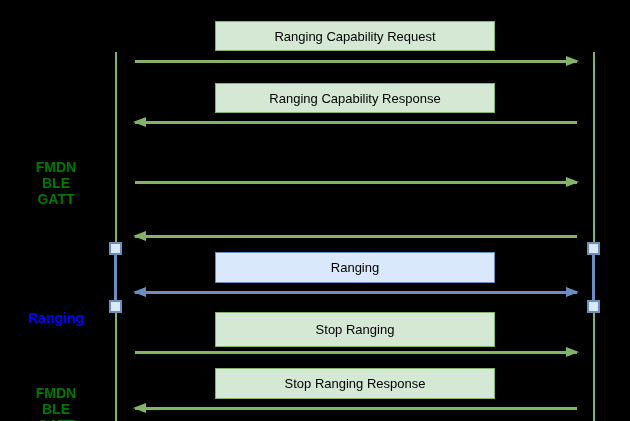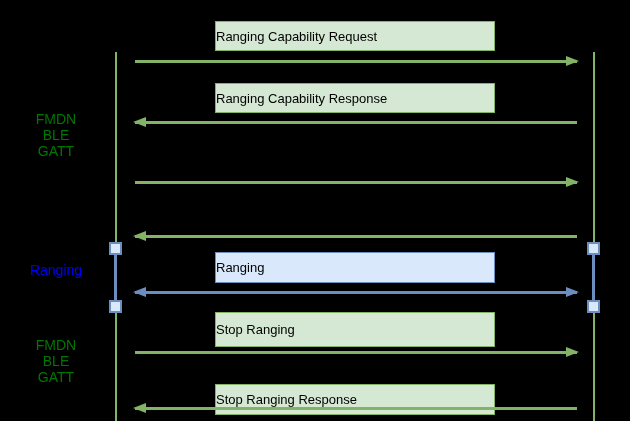--- a/index.html
+++ b/index.html
@@ -36,30 +36,30 @@
   .act.r{left:587px;}
   .act.t{top:242px;}
   .act.b{top:300px;}
 
   
   .box{
     position:absolute;left:215px;width:280px;height:30px;
     box-sizing:border-box;
     background:var(--green-fill,#d5e8d4);
     border:1px solid var(--green-stroke,#82b366);
-    display:flex;align-items:center;justify-content:flex-start;
+    display:flex;align-items:center;justify-content:center;
     font-size:13px;color:var(--box-text,#000);
     white-space:nowrap;
   }
   .box.blue{
     background:var(--blue-fill,#dae8fc);
     border-color:var(--blue-stroke,#6c8ebf);
   }
   .m0{top:21px}.m1{top:83px}.m2{top:142px}.m3{top:197px}
-  .m4{top:252px;height:31px}.m5{top:312px;height:35px}.m6{top:384px;height:31px}
+  .m4{top:252px;height:31px}.m5{top:312px;height:35px}.m6{top:368px;height:31px}
 
   
   .arrow{
     position:absolute;left:135px;width:442px;height:3px;
     background:var(--green-stroke,#82b366);
   }
   .arrow.blue{background:var(--blue-stroke,#6c8ebf);}
   .arrow::before,.arrow::after{
     content:"";position:absolute;top:-4px;width:0;height:0;
     border-top:5.5px solid transparent;
@@ -75,21 +75,21 @@
     border-right:13px solid var(--green-stroke,#82b366);
   }
   .arrow.blue::after{border-left-color:var(--blue-stroke,#6c8ebf);}
   .arrow.blue::before{border-right-color:var(--blue-stroke,#6c8ebf);}
   .a0{top:60px}.a1{top:121px}.a2{top:181px}.a3{top:235px}
   .a4{top:291px}.a5{top:351px}.a6{top:407px}
 
   
   .side-label{
     position:absolute;left:8px;width:96px;
-    text-align:center;font-weight:normal;font-size:14px;line-height:16px;
+    text-align:center;font-weight:bold;font-size:14px;line-height:16px;margin-top:48px;
   }
   .side-label.green{color:var(--label-green,#007700);}
   .side-label.blue{color:var(--label-blue,#0000ff);}
   .sl0{top:111px}.sl1{top:262px}.sl2{top:337px}
 </style>
 </head>
 <body>
 
 <div id="canvas">
 

